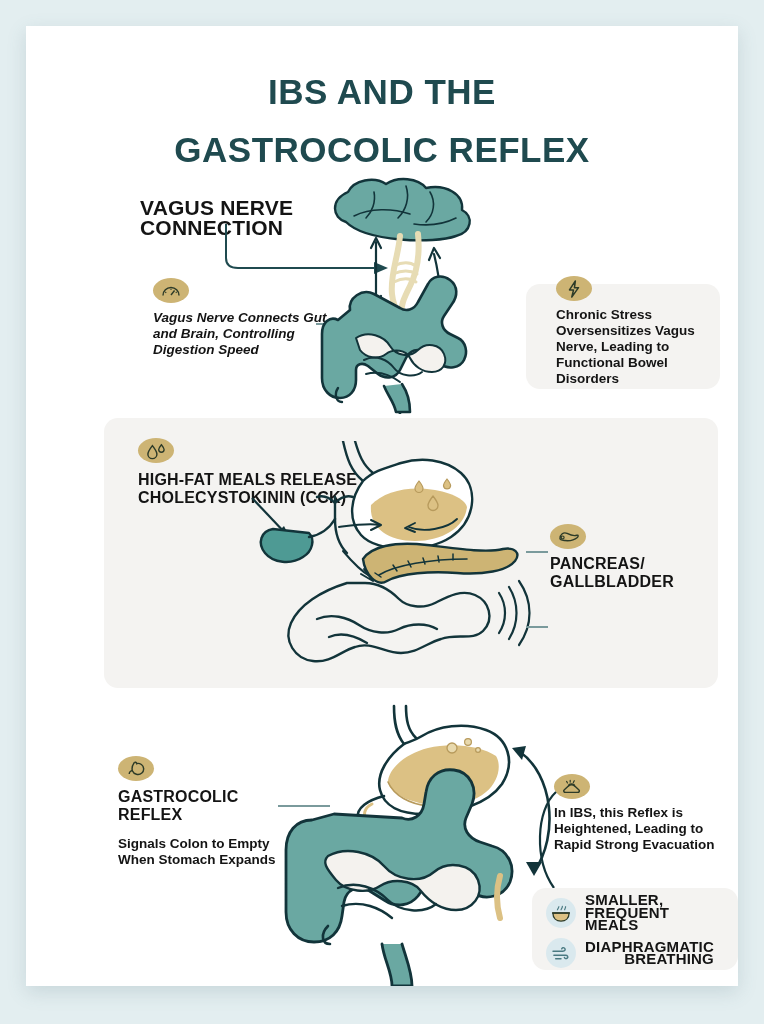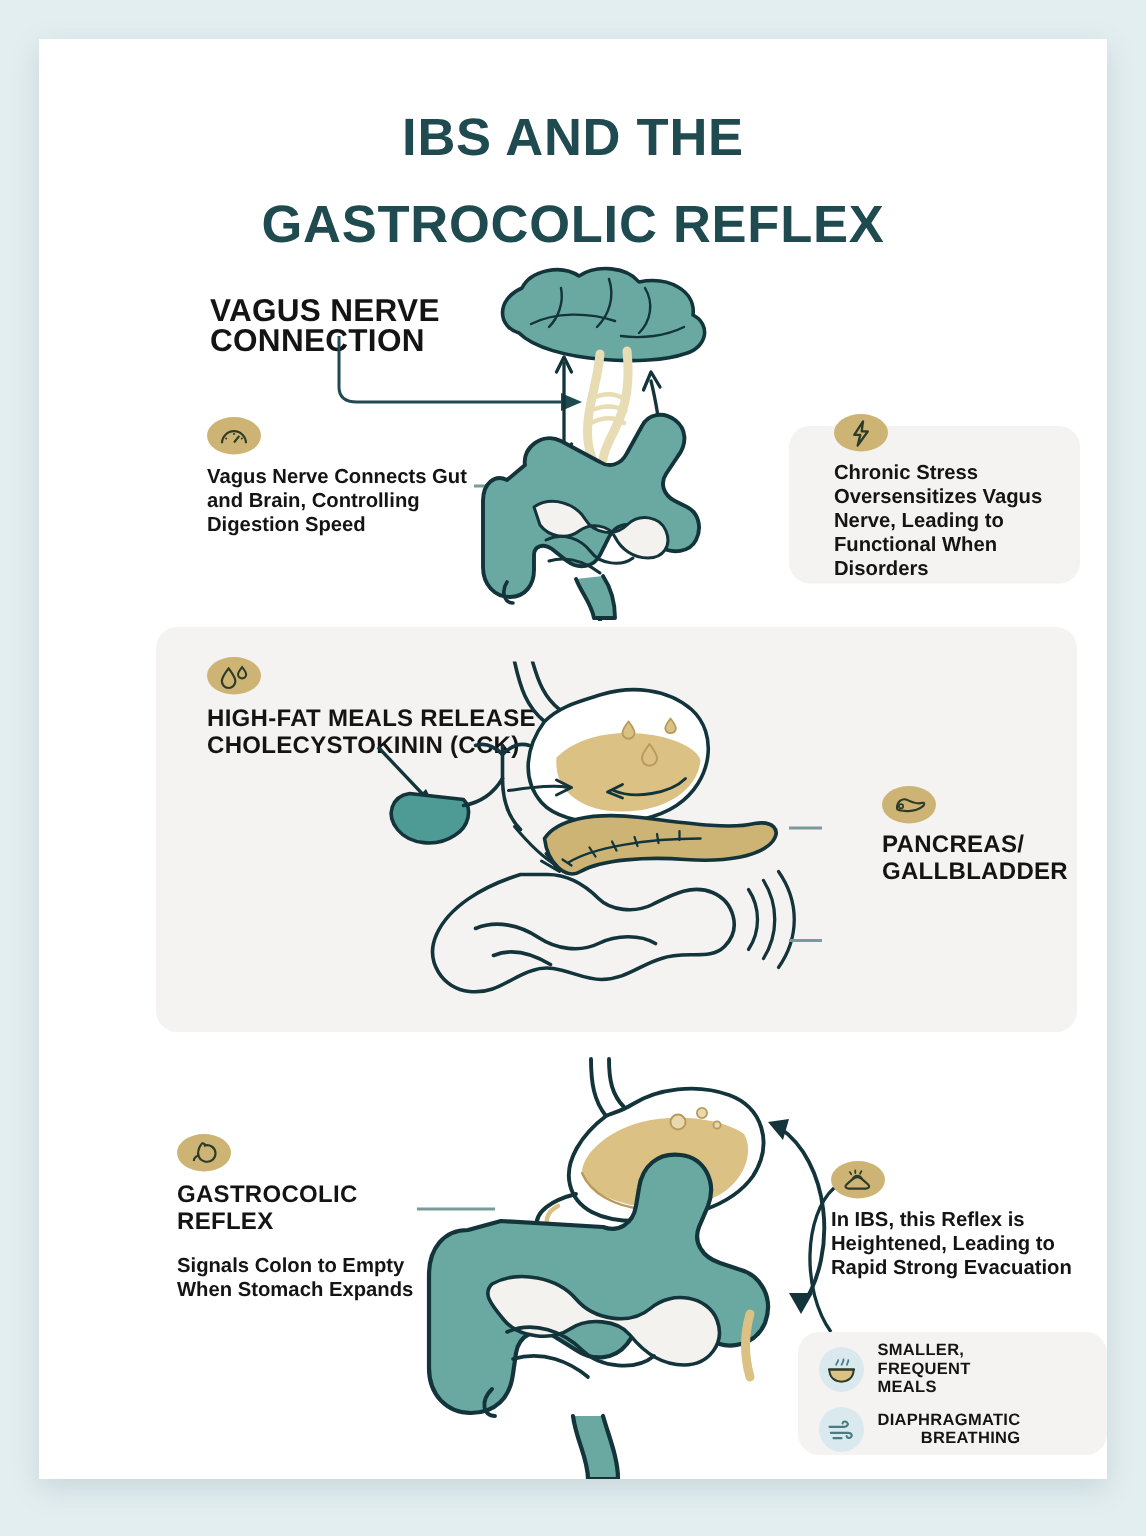--- a/index.html
+++ b/index.html
@@ -45,53 +45,53 @@
   .connector{
     position:absolute;height:2px;background:#7a9a9c;
   }
   .panel{
     position:absolute;background:#f4f3f1;border-radius:14px;
   }
 
   
   #sec1-heading{position:absolute;left:114px;top:172px;width:200px;}
   #sec1-heading .h-label{font-size:21px;line-height:20px;}
-  #sec1-item{position:absolute;left:112px;top:252px;width:190px;}
+  #sec1-item{position:absolute;left:127px;top:252px;width:190px;font-style:italic;}
   #sec1-item .badge{margin-bottom:7px;}
   #sec1-art{position:absolute;left:288px;top:148px;width:210px;height:240px;}
   #sec1-stressbox{left:500px;top:258px;width:194px;height:105px;}
   #sec1-stress{position:absolute;left:530px;top:250px;width:160px;}
   #sec1-stress .badge{margin-bottom:6px;}
 
   
   #sec2-panel{left:78px;top:392px;width:614px;height:270px;}
   #sec2-heading{position:absolute;left:112px;top:412px;width:300px;}
   #sec2-art{position:absolute;left:225px;top:415px;width:300px;height:240px;}
-  #sec2-panc{position:absolute;left:524px;top:498px;width:170px;margin-left:38px;}
+  #sec2-panc{position:absolute;left:524px;top:498px;width:170px;}
   #sec2-panc .badge{margin-bottom:6px;}
   #sec2-cck{position:absolute;left:524px;top:558px;width:172px;}
   #sec2-cck .badge{margin-bottom:6px;}
 
   
   #sec3-gastro{position:absolute;left:92px;top:730px;width:190px;}
   #sec3-gastro .badge{margin-bottom:7px;}
   #sec3-art{position:absolute;left:250px;top:678px;width:300px;height:290px;}
   #sec3-ibs{position:absolute;left:528px;top:748px;width:180px;}
   #sec3-ibs .badge{margin-bottom:6px;}
   #sec3-tips{left:506px;top:862px;width:206px;height:82px;}
   .tip{
     position:absolute;display:flex;align-items:center;gap:9px;
   }
   .tip-ic{
     width:30px;height:30px;border-radius:50%;
     background:#dae9ee;display:flex;align-items:center;justify-content:center;
     flex:0 0 30px;
   }
   .tip-tx{
-    color:#141414;font-weight:bold;font-size:11px;line-height:12.5px;
+    color:#141414;font-weight:bold;font-size:15px;line-height:12.5px;
     letter-spacing:.2px;
   }
   #tip0{left:520px;top:868px;width:190px;}
   #tip1{left:520px;top:912px;width:190px;text-align:right;}
 </style>
 </head>
 <body>
 
 <div class="page">
 
@@ -167,21 +167,21 @@
     </g>
   </svg>
 
   <div class="panel" id="sec1-stressbox"></div>
   <div id="sec1-stress">
     <div class="badge">
       <svg width="16" height="18" viewBox="0 0 16 20">
         <path d="M9.5 1 L3 11 L7.5 11 L5.5 19 L13 8.5 L8.5 8.5 Z" fill="none" stroke="#2d3b28" stroke-width="1.7" stroke-linejoin="round"></path>
       </svg>
     </div>
-    <div class="b-label">Chronic Stress Oversensitizes Vagus Nerve, Leading to Functional When Disorders</div>
+    <div class="b-label">Chronic Stress Oversensitizes Vagus Nerve, Leading to Functional Bowel Disorders</div>
   </div>
 
   <div class="panel" id="sec2-panel"></div>
 
   <div id="sec2-heading">
     <div class="badge" style="margin-bottom:8px;">
       <svg width="24" height="18" viewBox="0 0 26 20">
         <path d="M9 4 C9 4 4 10.5 4 13.5 A5 5 0 0 0 14 13.5 C14 10.5 9 4 9 4 Z" fill="none" stroke="#2d3b28" stroke-width="1.6"></path>
         <path d="M19 3 C19 3 16 6.7 16 8.4 A3 3 0 0 0 22 8.4 C22 6.7 19 3 19 3 Z" fill="none" stroke="#2d3b28" stroke-width="1.5"></path>
       </svg>

